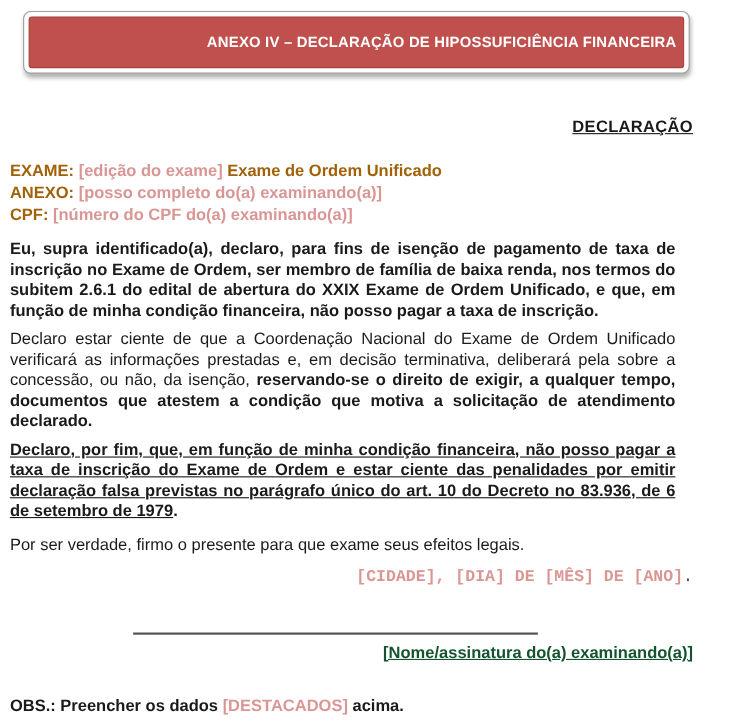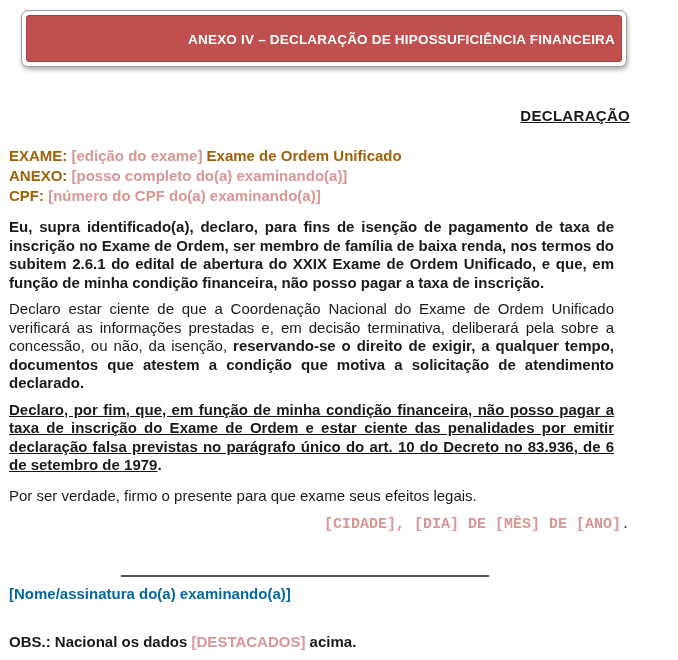--- a/index.html
+++ b/index.html
@@ -71,24 +71,25 @@
   
   .sig-block{margin-top:40px;}
   .sig-line{
     width:368px;
     margin-left:112px;
     border-top:2px solid #555555;
     height:0;
   }
   .sig-name{
     margin-top:8px;
-    text-align:left;
+    text-align:right;
     font-weight:bold;
-    color:#0369a1;
+    color:#14532d;
     line-height:18.5px;
+    text-decoration:underline;
   }
   
   .obs{
     margin:30px 0 0 0;
     font-weight:bold;
     line-height:18.5px;
   }
 </style>
 </head>
 <body>
@@ -129,15 +130,15 @@
 
   <p class="para closing">Por ser verdade, firmo o presente para que exame seus efeitos legais.</p>
 
   <p class="date-line"><span class="ph">[CIDADE], [DIA] DE [MÊS] DE [ANO]</span><span class="end">.</span></p>
 
   <div class="sig-block">
     <div class="sig-line"></div>
     <div class="sig-name">[Nome/assinatura do(a) examinando(a)]</div>
   </div>
 
-  <p class="obs"><span>OBS.: Nacional os dados </span><span class="ph">[DESTACADOS]</span><span> acima.</span></p>
+  <p class="obs"><span>OBS.: Preencher os dados </span><span class="ph">[DESTACADOS]</span><span> acima.</span></p>
 
 </div>
 
 </body></html>

